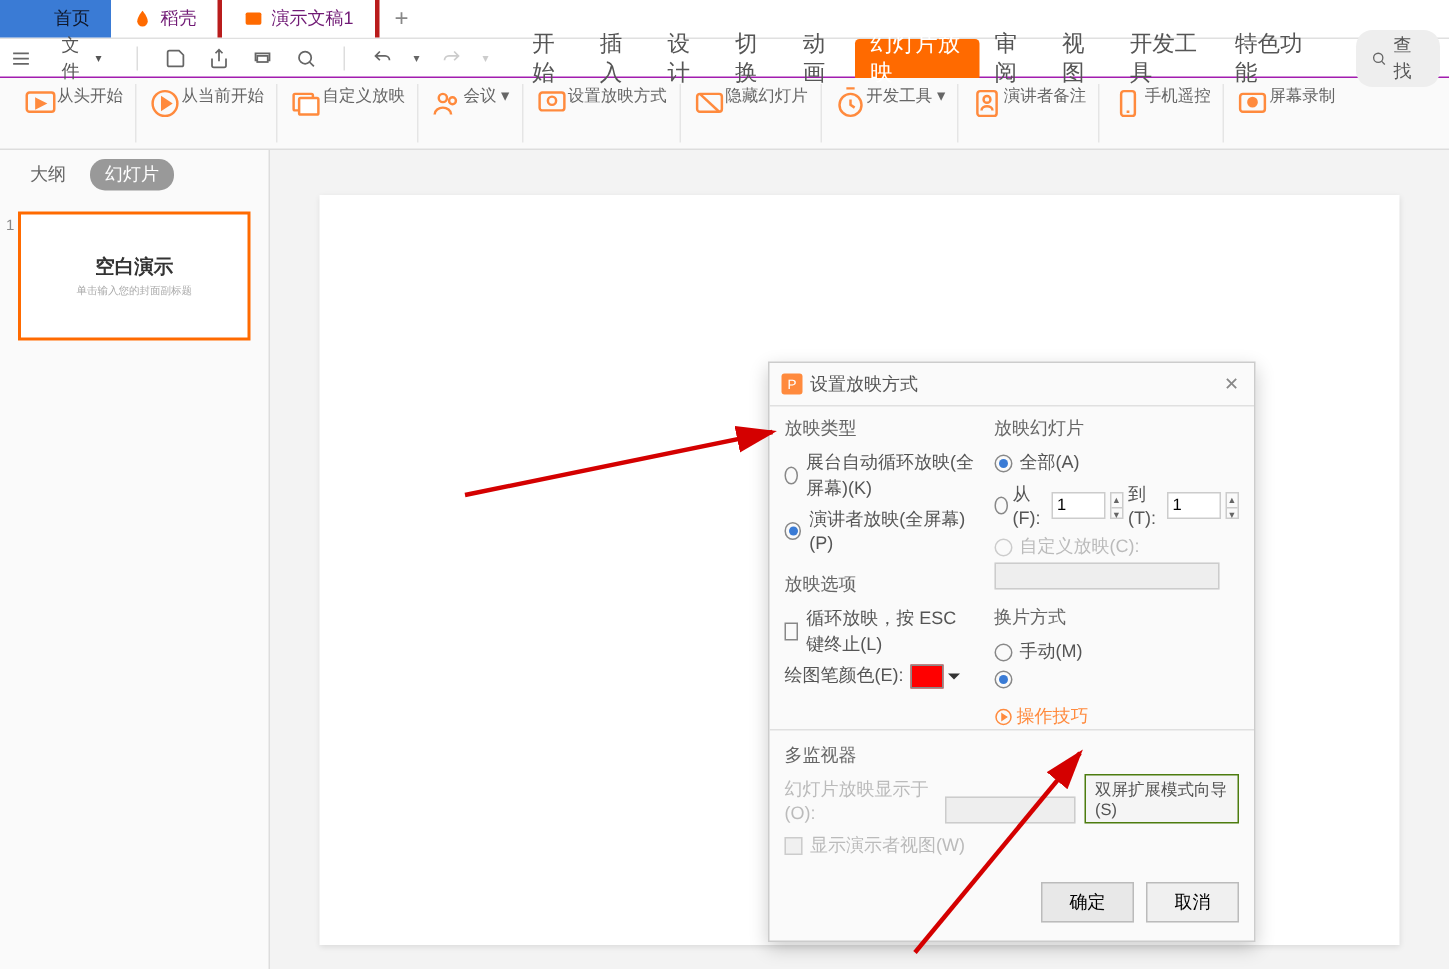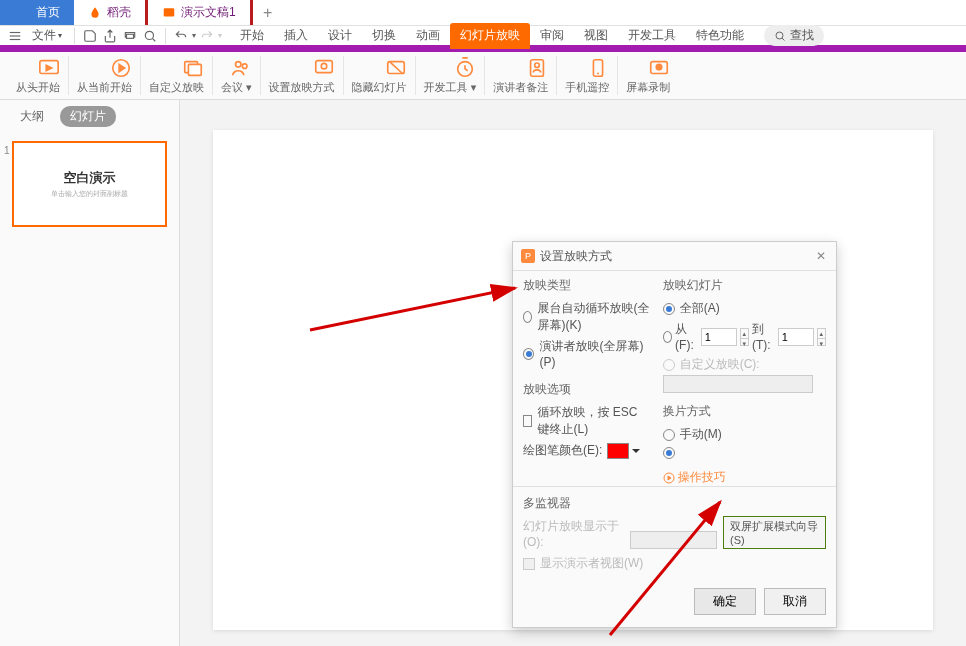--- a/index.html
+++ b/index.html
@@ -2,38 +2,38 @@
 <html><head>
 <meta charset="utf-8">
 <style>
 * { box-sizing: border-box; margin: 0; padding: 0; font-family: "Microsoft YaHei", sans-serif; }
 body { background: #f5f5f5; width: 966px; height: 646px; overflow: hidden; position: relative; }
 
 
 .top-tabs { display: flex; height: 26px; background: #fff; border-bottom: 1px solid #e0e0e0; align-items: stretch; }
 .top-tab { display: flex; align-items: center; padding: 0 14px; font-size: 12px; color: #701a75; cursor: pointer; border-right: 3px solid #b91c1c; }
 .top-tab.active { background: #fff; }
-.top-tab.home { background: #3a7bd5; color: #ffffff; border: none; padding-left: 36px; }
+.top-tab.home { background: #3a7bd5; color: #0f172a; border: none; padding-left: 36px; }
 .tab-ico { width: 14px; height: 14px; margin-right: 5px; display: inline-flex; align-items: center; justify-content: center; }
 .tab-ico svg { width: 14px; height: 14px; }
 .plus-tab { width: 30px; display: flex; align-items: center; justify-content: center; color: #888; cursor: pointer; }
 
 
-.menu-bar { display: flex; align-items: center; height: 26px; background: #fff; border-bottom: 7px solid #a21caf; padding: 0 6px; gap: 2px; text-align: center; }
+.menu-bar { display: flex; align-items: center; height: 26px; background: #fff; border-bottom: 1px solid #a21caf; padding: 0 6px; gap: 13px; }
 .menu-ico { width: 18px; height: 18px; display: flex; align-items: center; justify-content: center; color: #666; cursor: pointer; }
 .menu-txt { display: flex; align-items: center; gap: 2px; padding: 0 6px; font-size: 12px; color: #555; cursor: pointer; }
 .menu-sep { width: 1px; height: 16px; background: #ddd; margin: 0 4px; }
 .ribbon-tabs { display: flex; margin-left: 6px; gap: 0; }
-.ribbon-tab { padding: 0 10px; font-size: 12px; color: #555; cursor: pointer; display: flex; align-items: center; height: 26px; }
+.ribbon-tab { padding: 0 10px; font-size: 15px; color: #555; cursor: pointer; display: flex; align-items: center; height: 26px; }
 .ribbon-tab.active { background: #ff6a00; color: #fff; border-radius: 3px 3px 0 0; }
 .search-btn { display: flex; align-items: center; gap: 4px; background: #eee; border-radius: 11px; padding: 2px 10px; font-size: 12px; color: #555; margin-left: 8px; cursor: pointer; }
 
 
 .ribbon { display: flex; height: 48px; background: #fafafa; border-bottom: 1px solid #ddd; padding: 4px 8px; gap: 0; }
-.ribbon-group { display: flex; flex-direction: column; align-items: flex-end; padding: 0 8px; border-right: 1px solid #e5e5e5; justify-content: space-between; cursor: pointer; }
+.ribbon-group { display: flex; align-items: flex-start; padding: 0 8px; border-right: 1px solid #e5e5e5; justify-content: space-between; cursor: pointer; }
 .ribbon-group:last-child { border-right: none; }
 .ribbon-ico { display: flex; align-items: center; justify-content: center; height: 26px; color: #ff8a3d; }
 .ribbon-ico svg { width: 22px; height: 22px; }
 .ribbon-label { font-size: 11px; color: #666; white-space: nowrap; }
 
 
 .main { display: flex; height: calc(100% - 100px); }
 .sidebar { width: 180px; background: #fafafa; border-right: 1px solid #ddd; }
 .sidebar-tabs { display: flex; gap: 6px; padding: 6px 10px; align-items: center; }
 .sidebar-tab { font-size: 12px; padding: 2px 10px; border-radius: 10px; cursor: pointer; color: #666; }

